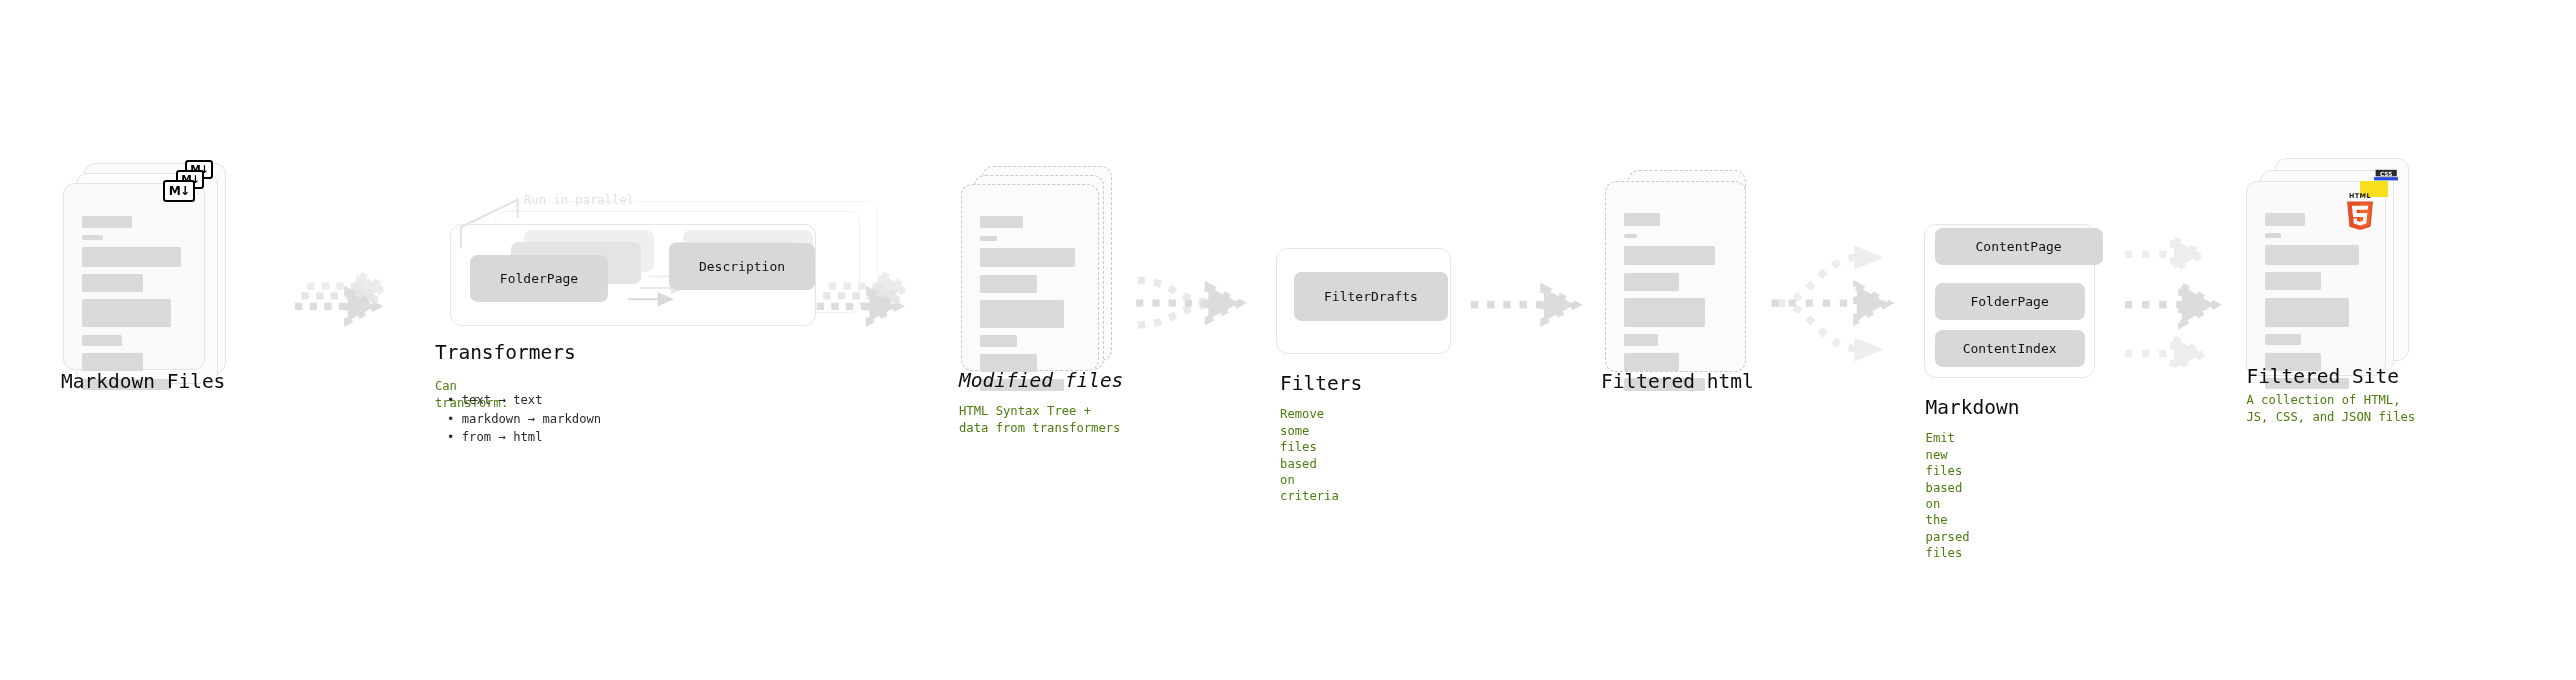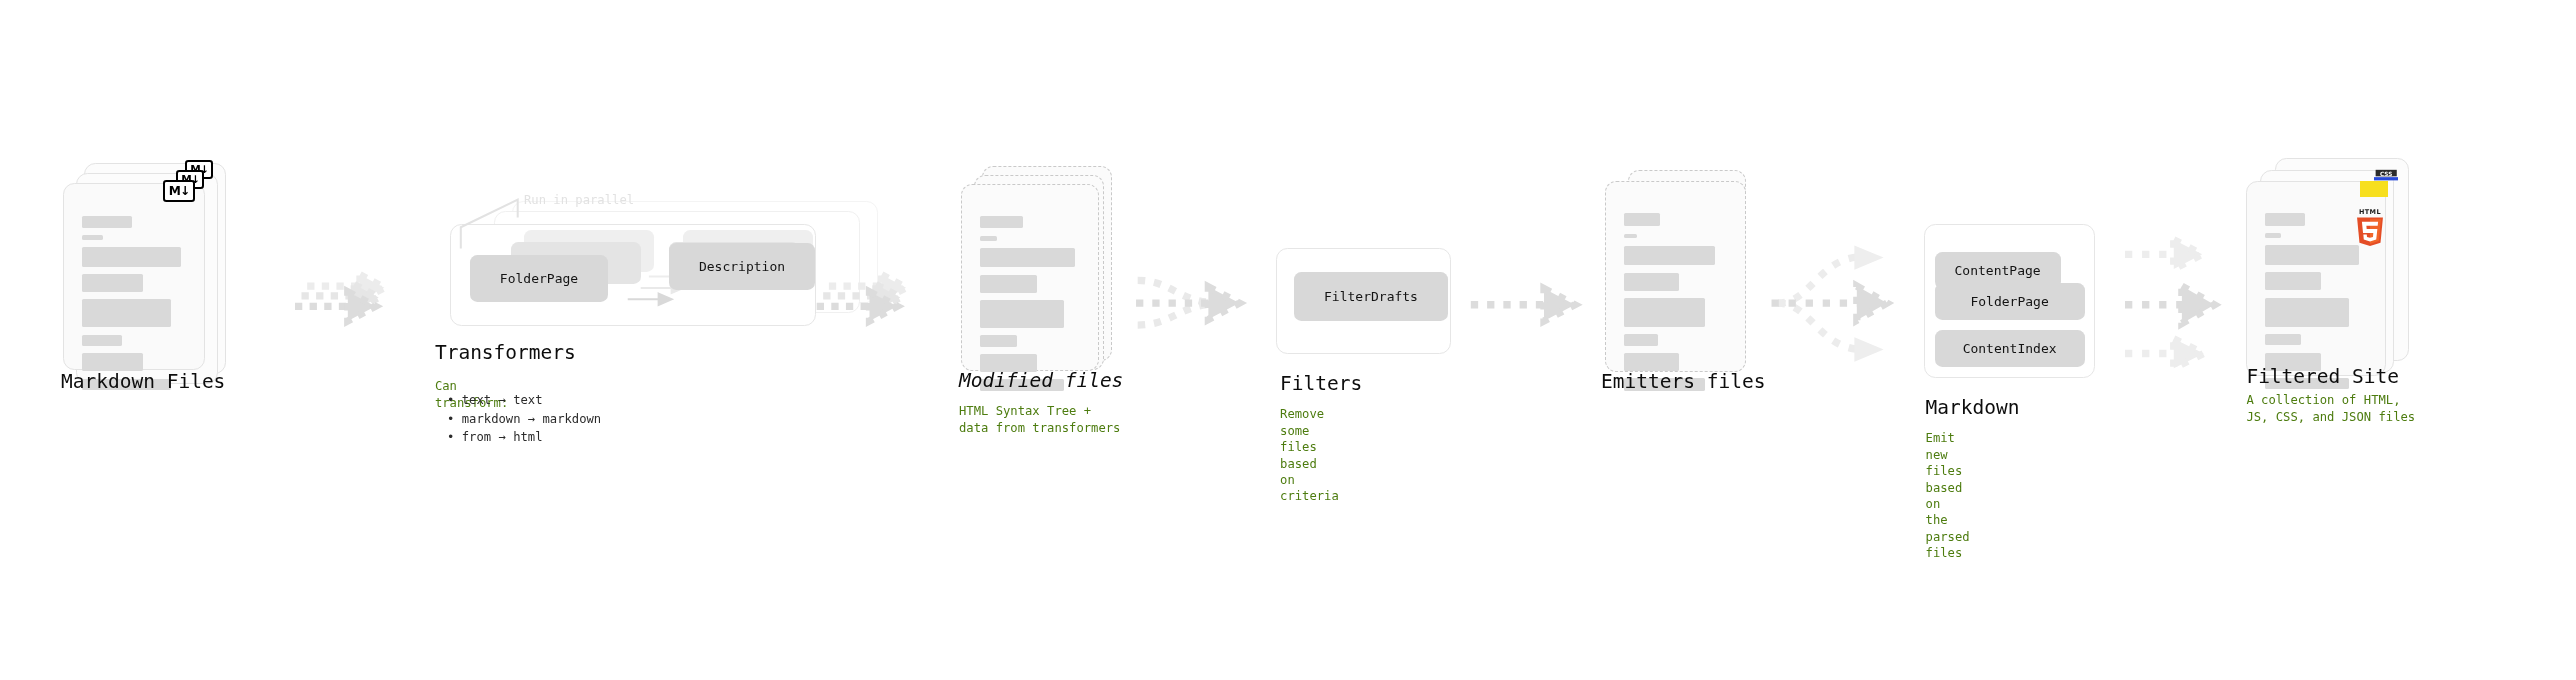--- a/index.html
+++ b/index.html
@@ -281,41 +281,41 @@
         <div class="bar" style="width:13%;height:4.9px;"></div>
         <div class="bar" style="width:88%;height:19.5px;"></div>
         <div class="bar" style="width:53%;height:18px;"></div>
         <div class="bar" style="width:79%;height:29px;"></div>
         <div class="bar" style="width:33%;height:11.4px;"></div>
         <div class="bar" style="width:53%;height:18px;"></div>
         <div class="bar" style="width:79%;height:13px;"></div>
       </div>
     </div>
   </div>
-  <div class="title" style="position:absolute;left:4.1px;top:207px;">Emitters files</div>
+  <div class="title" style="position:absolute;left:4.1px;top:207px;">Filtered html</div>
 </div>
 
 <svg class="overlay" width="2576" height="681" viewBox="0 0 3170 838">
   <g fill="none" stroke="#ececec" stroke-width="9" stroke-dasharray="9 12" stroke-linecap="butt">
     <path d="M2188,373 C2228,373 2238,318 2290,316"></path>
     <path d="M2188,373 C2228,373 2238,428 2290,430"></path>
   </g>
   <g fill="#eeeeee">
     <polygon points="2282,302 2318,317 2282,332"></polygon>
     <polygon points="2282,415 2318,430 2282,445"></polygon>
   </g>
   <g stroke="#dcdcdc" stroke-width="9" stroke-dasharray="9 12" fill="#dcdcdc">
     <line x1="2180" y1="373" x2="2290" y2="373"></line>
     <polygon points="2285,352 2322,373 2285,394"></polygon>
   </g>
 </svg>
 
 <div class="stage" style="left:1924px; top:224px;">
   <div class="panel" style="left:0px;top:0px;width:171px;height:154px;"></div>
-  <div class="pill" style="left:10.6px;top:28px;width:126px;height:37px;text-align:center;">ContentPage</div>
+  <div class="pill" style="left:10.6px;top:4px;width:168px;height:37px;text-align:center;">ContentPage</div>
   <div class="pill" style="left:10.6px;top:59px;width:150px;height:37px;">FolderPage</div>
   <div class="pill" style="left:10.6px;top:106px;width:150px;height:37px;">ContentIndex</div>
   <div class="title" style="position:absolute;left:1.6px;top:172px;">Markdown</div>
   <div class="subtitle" style="position:absolute;left:1.6px;top:198px;">Emit new files based on
 the parsed files</div>
 </div>
 
 <svg class="overlay" width="2576" height="681" viewBox="0 0 3170 838">
   <g stroke="#ededed" stroke-width="9" stroke-dasharray="9 12" fill="#ededed">
     <line x1="2615" y1="313" x2="2680" y2="313"></line>
@@ -351,21 +351,21 @@
     <div class="badge" style="left:130px;top:10.6px;width:24.4px;height:11.4px;">
       <svg width="24.4" height="11.4" viewBox="0 0 30 14">
         <rect x="2" y="1" width="26" height="8" fill="#2b2b2b"></rect>
         <rect x="0" y="10" width="30" height="4" fill="#2a4bd8"></rect>
         <text x="15" y="8" font-size="7" fill="#ffffff" text-anchor="middle" font-family="DejaVu Sans, Liberation Sans, sans-serif" font-weight="bold">CSS</text>
       </svg>
     </div>
 
     <div class="badge js-badge" style="left:116px;top:23px;"></div>
 
-    <div class="badge" style="left:109px;top:33px;width:34px;height:39px;margin-top:16px;">
+    <div class="badge" style="left:99px;top:33px;width:34px;height:39px;">
       <svg width="34" height="39" viewBox="0 0 42 48">
         <text x="21" y="9" font-size="8" fill="#1a1a1a" text-anchor="middle" font-family="DejaVu Sans, Liberation Sans, sans-serif" font-weight="bold" letter-spacing="0.5">HTML</text>
         <path d="M5,13 L37,13 L34,44 L21,48 L8,44 Z" fill="#e44d26"></path>
         <path d="M21,15 L34.5,15 L32,42 L21,45.5 Z" fill="#f16529"></path>
         <path d="M11,18 L31,18 L30.5,23 L16.5,23 L16.9,27 L30.1,27 L28.7,40 L21,42.5 L13.3,40 L12.8,34 L17,34 L17.3,37 L21,38 L24.7,37 L25.1,32 L12.4,32 Z" fill="#ffffff"></path>
       </svg>
     </div>
   </div>
   <div class="title" style="position:absolute;left:2.4px;top:207px;">Filtered Site</div>
   <div class="subtitle" style="position:absolute;left:2.4px;top:226px;">A collection of HTML,

